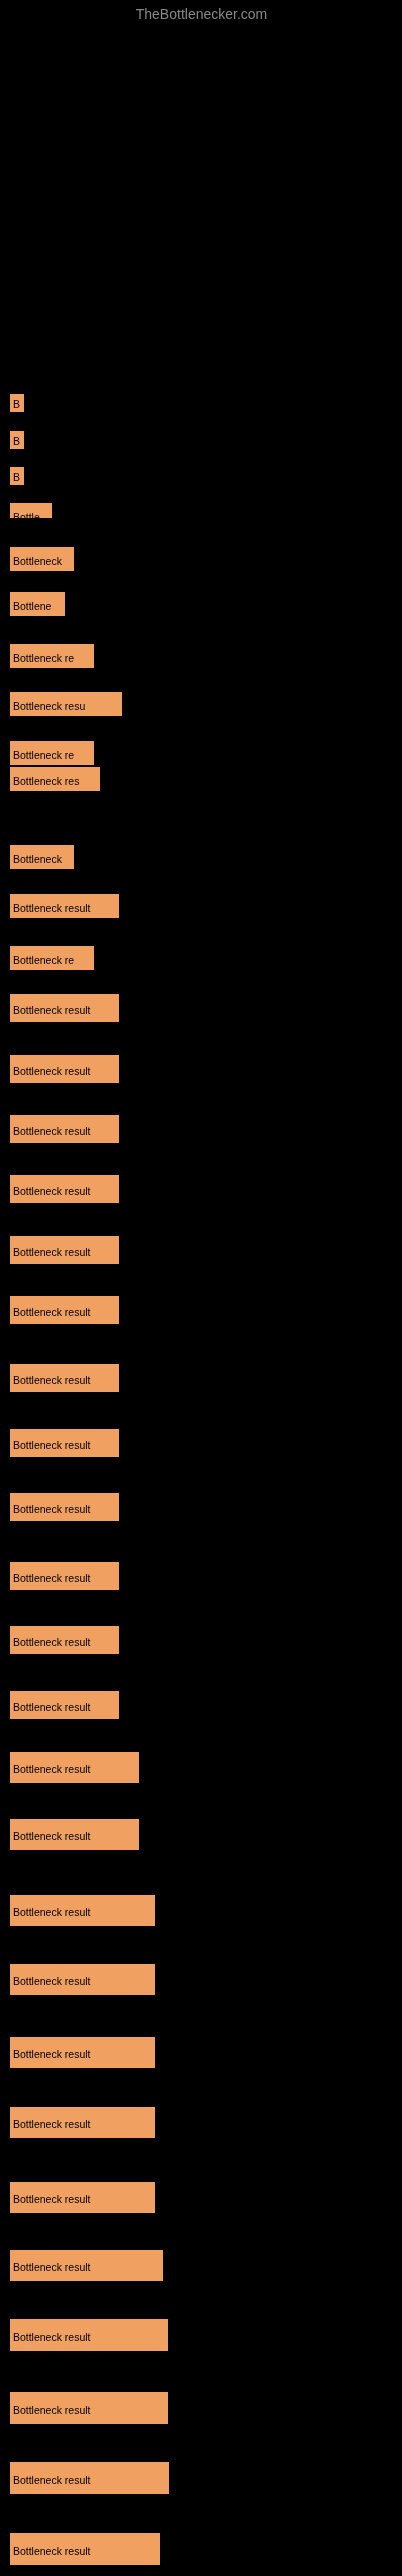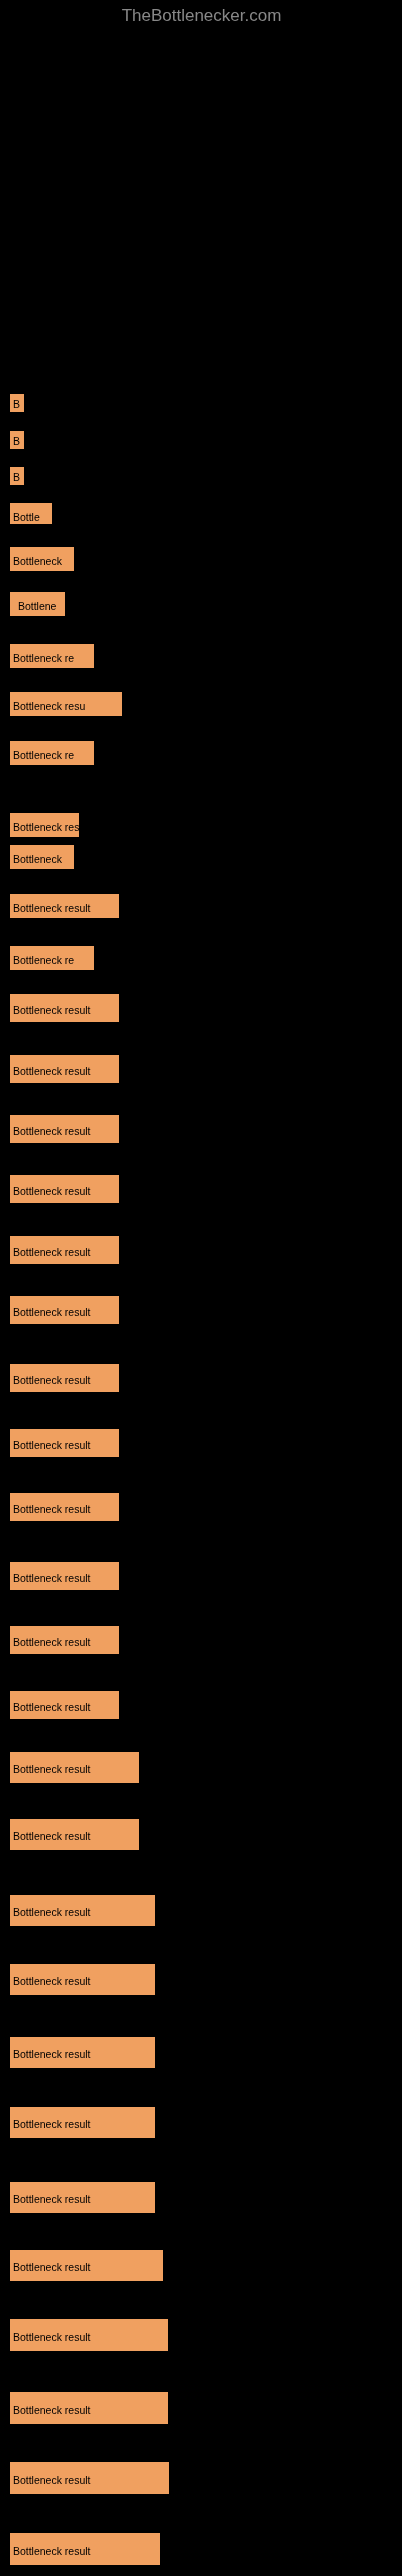--- a/index.html
+++ b/index.html
@@ -9,21 +9,21 @@
       min-height: 2576px;
       font-family: Arial, sans-serif;
       position: relative;
     }
     .site-title {
       position: absolute;
       top: 6.4px;
       left: 50%;
       transform: translateX(-50%);
       color: #888888;
-      font-size: 17px;
+      font-size: 14px;
       white-space: nowrap;
     }
     .bottleneck-item {
       position: absolute;
       background-color: #f0a060;
       color: #000;
       font-size: 10.5px;
       font-weight: normal;
       padding: 1.6px 3.2px;
       white-space: nowrap;
@@ -32,27 +32,27 @@
   </style>
 </head>
 <body>
 
 <span class="site-title">TheBottlenecker.com</span>
 
 <div id="items-container">
     <div class="bottleneck-item" style="top: 394px; left: 9.7px; width: 14.5px; height: 17.7px; line-height: 17.7px;">B</div>
     <div class="bottleneck-item" style="top: 431px; left: 9.7px; width: 14.5px; height: 17.7px; line-height: 17.7px;">B</div>
     <div class="bottleneck-item" style="top: 467px; left: 9.7px; width: 14.5px; height: 17.7px; line-height: 17.7px;">B</div>
-    <div class="bottleneck-item" style="top: 503px; left: 9.7px; width: 42px; height: 21px; line-height: 24px;">Bottle</div>
+    <div class="bottleneck-item" style="top: 503px; left: 9.7px; width: 42px; height: 15px; line-height: 24px;">Bottle</div>
     <div class="bottleneck-item" style="top: 547px; left: 9.7px; width: 64px; height: 24px; line-height: 24px;">Bottleneck</div>
-    <div class="bottleneck-item" style="top: 592px; left: 9.7px; width: 55px; height: 24px; line-height: 24px; text-align: center;">Bottlene</div>
+    <div class="bottleneck-item" style="top: 592px; left: 9.7px; width: 55px; height: 24px; line-height: 24px;">Bottlene</div>
     <div class="bottleneck-item" style="top: 644px; left: 9.7px; width: 84px; height: 24px; line-height: 24px;">Bottleneck re</div>
     <div class="bottleneck-item" style="top: 692px; left: 9.7px; width: 112px; height: 24px; line-height: 24px;">Bottleneck resu</div>
     <div class="bottleneck-item" style="top: 741px; left: 9.7px; width: 84px; height: 24px; line-height: 24px;">Bottleneck re</div>
-    <div class="bottleneck-item" style="top: 813px; left: 9.7px; width: 69px; height: 24px; line-height: 24px;">Bottleneck res</div>
+    <div class="bottleneck-item" style="top: 767px; left: 9.7px; width: 90px; height: 24px; line-height: 24px;">Bottleneck res</div>
     <div class="bottleneck-item" style="top: 845px; left: 9.7px; width: 64px; height: 24px; line-height: 24px;">Bottleneck</div>
     <div class="bottleneck-item" style="top: 894px; left: 9.7px; width: 109px; height: 24px; line-height: 24px;">Bottleneck result</div>
     <div class="bottleneck-item" style="top: 946px; left: 9.7px; width: 84px; height: 24px; line-height: 24px;">Bottleneck re</div>
     <div class="bottleneck-item" style="top: 994px; left: 9.7px; width: 109px; height: 28px; line-height: 28px;">Bottleneck result</div>
     <div class="bottleneck-item" style="top: 1055px; left: 9.7px; width: 109px; height: 28px; line-height: 28px;">Bottleneck result</div>
     <div class="bottleneck-item" style="top: 1115px; left: 9.7px; width: 109px; height: 28px; line-height: 28px;">Bottleneck result</div>
     <div class="bottleneck-item" style="top: 1175px; left: 9.7px; width: 109px; height: 28px; line-height: 28px;">Bottleneck result</div>
     <div class="bottleneck-item" style="top: 1236px; left: 9.7px; width: 109px; height: 28px; line-height: 28px;">Bottleneck result</div>
     <div class="bottleneck-item" style="top: 1296px; left: 9.7px; width: 109px; height: 28px; line-height: 28px;">Bottleneck result</div>
     <div class="bottleneck-item" style="top: 1364px; left: 9.7px; width: 109px; height: 28px; line-height: 28px;">Bottleneck result</div>

